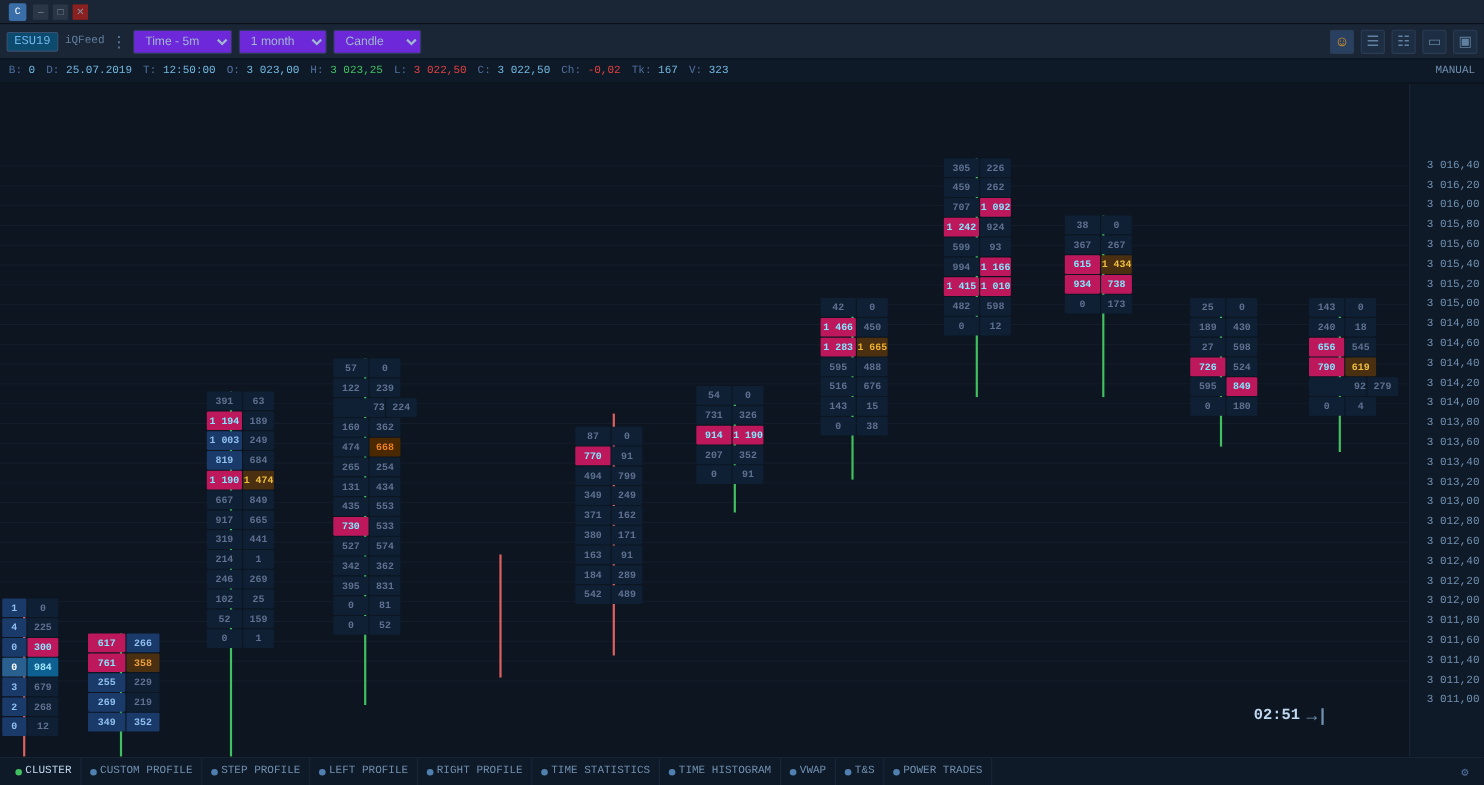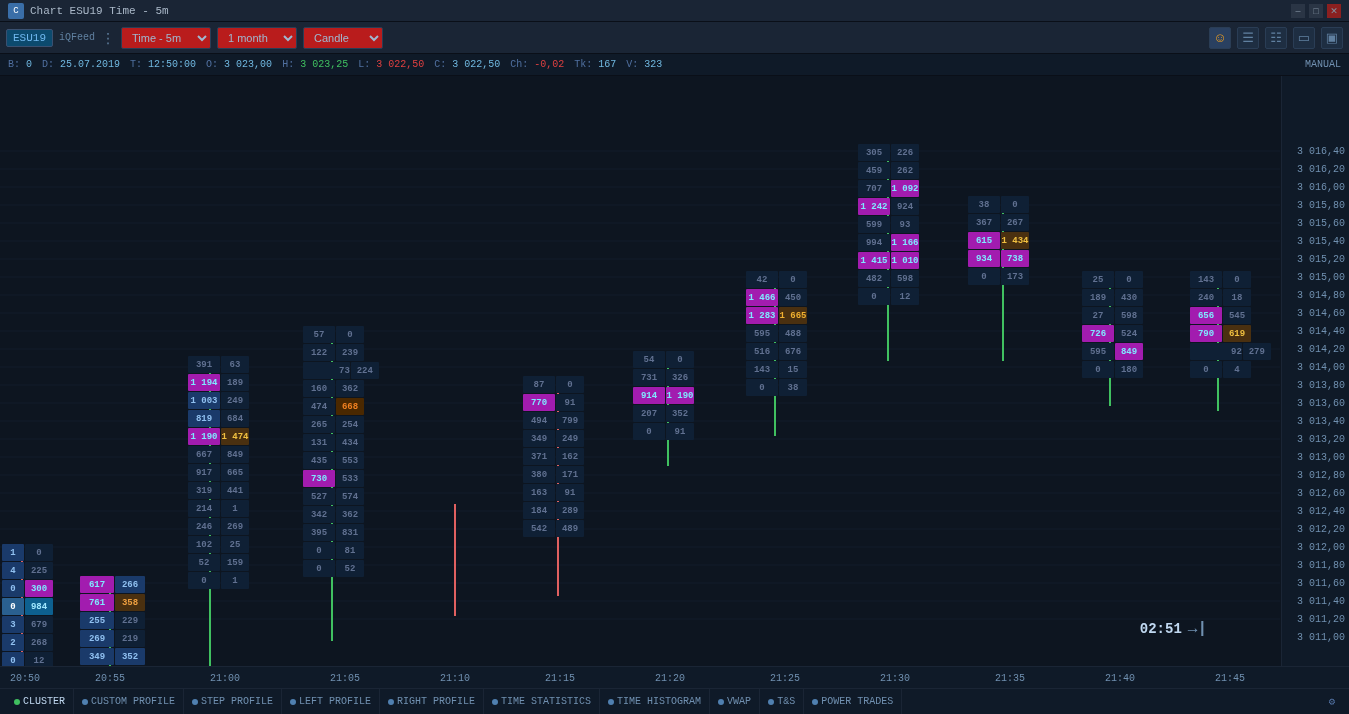--- a/index.html
+++ b/index.html
@@ -69,21 +69,21 @@
       font-size: 11px;
     }
     .sym-label { color: #6080a0; font-size: 10px; }
     .toolbar-menu {
       width: 14px; height: 14px;
       background: none; border: none;
       color: #6080a0; cursor: pointer;
       font-size: 14px; line-height: 1;
     }
     .toolbar-select {
-      background: #b91c1c;
+      background: #6d28d9;
       border: 1px solid #2a3d55;
       color: #a0b8d0;
       padding: 2px 6px;
       font-size: 11px;
       cursor: pointer;
       height: 22px;
       border-radius: 2px;
       min-width: 80px;
     }
     .toolbar-spacer { flex: 1; }
@@ -167,21 +167,21 @@
       background: #5080b0;
     }
     .status-dot.green { background: #40c060; }
     .status-spacer { flex: 1; }
     .status-gear {
       padding: 0 8px;
       cursor: pointer;
       color: #5070a0;
     }
     .cell-blue { background: #1a3a6a; color: #90c0f0; }
-    .cell-cyan { background: #a21caf; color: #80e8ff; }
+    .cell-cyan { background: #be185d; color: #80e8ff; }
     .cell-dark { background: #0f2035; color: #607090; }
     .cell-highlight { background: #2a6090; color: #ffffff; }
     .cell-orange { background: #4a3010; color: #f0a040; }
 
     
     #chart-svg {
       position: absolute;
       top: 0; left: 0;
       width: 100%;
       height: 100%;
@@ -271,21 +271,20 @@
     #timestamp-overlay .arrow {
       font-size: 16px;
       color: #7090b0;
     }
   </style>
 </head>
 <body>
 
 <div id="title-bar">
   <div class="title-icon">C</div>
-  <span class="title-text">Chart ESU19 Time - 5m</span>
   <div class="win-controls">
     <button class="win-btn">–</button>
     <button class="win-btn">□</button>
     <button class="win-btn close">✕</button>
   </div>
 </div>
 
 <div id="toolbar">
   <div class="sym-badge">ESU19</div>
   <span class="sym-label">iQFeed</span>
@@ -549,21 +548,21 @@
           <div class="cv cell-dark" style="min-width:32px;">0</div>
           <div class="cv cell-dark" style="min-width:28px;">81</div>
         </div>
         <div class="cr">
           <div class="cv cell-dark" style="min-width:32px;">0</div>
           <div class="cv cell-dark" style="min-width:28px;">52</div>
         </div>
       </div>
 
 
-      <div class="cg" style="left:523px; top:300px;">
+      <div class="cg" style="left:523px; top:312px;">
         <div class="cr">
           <div class="cv cell-dark" style="min-width:32px;">87</div>
           <div class="cv cell-dark" style="min-width:28px;">0</div>
         </div>
         <div class="cr">
           <div class="cv cell-cyan" style="min-width:32px;">770</div>
           <div class="cv cell-dark" style="min-width:28px;">91</div>
         </div>
         <div class="cr">
           <div class="cv cell-dark" style="min-width:32px;">494</div>
@@ -801,37 +800,20 @@
           <div class="price-label" style="top: 489px;">3 011,80</div>
           <div class="price-label" style="top: 507px;">3 011,60</div>
           <div class="price-label" style="top: 525px;">3 011,40</div>
           <div class="price-label" style="top: 543px;">3 011,20</div>
           <div class="price-label" style="top: 561px;">3 011,00</div>
         </div>
     </div>
 
   </div>
 
-  <div>
-    <div id="time-row">
-
-    <div class="time-label" style="left: 25px;">20:50</div>
-        <div class="time-label" style="left: 110px;">20:55</div>
-        <div class="time-label" style="left: 225px;">21:00</div>
-        <div class="time-label" style="left: 345px;">21:05</div>
-        <div class="time-label" style="left: 455px;">21:10</div>
-        <div class="time-label" style="left: 560px;">21:15</div>
-        <div class="time-label" style="left: 670px;">21:20</div>
-        <div class="time-label" style="left: 785px;">21:25</div>
-        <div class="time-label" style="left: 895px;">21:30</div>
-        <div class="time-label" style="left: 1010px;">21:35</div>
-        <div class="time-label" style="left: 1120px;">21:40</div>
-        <div class="time-label" style="left: 1230px;">21:45</div>
-      </div>
-  </div>
 </div>
 
 <div id="status-bar">
   <div class="status-item active">
     <div class="status-dot green"></div>
     <span>CLUSTER</span>
   </div>
   <div class="status-item">
     <div class="status-dot"></div>
     <span>CUSTOM PROFILE</span>

